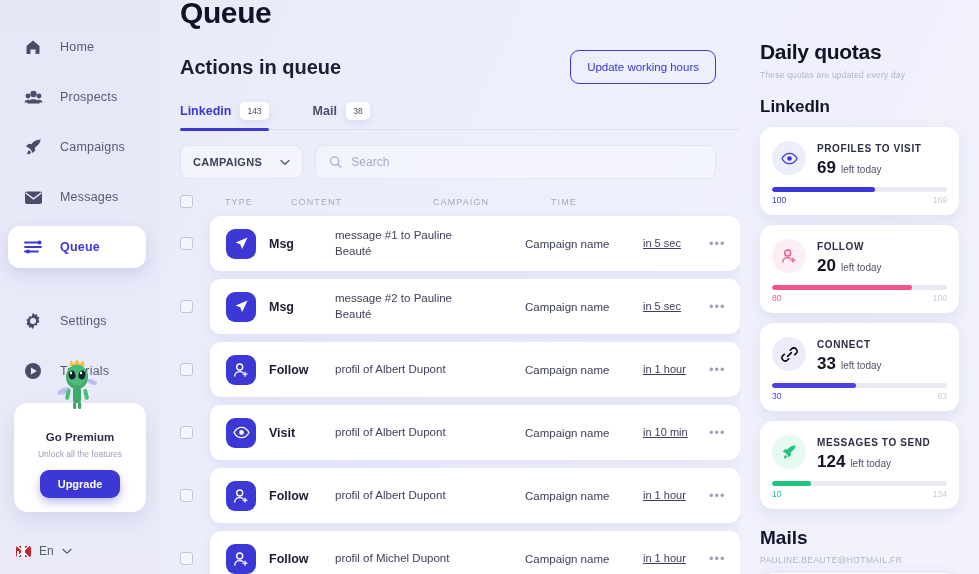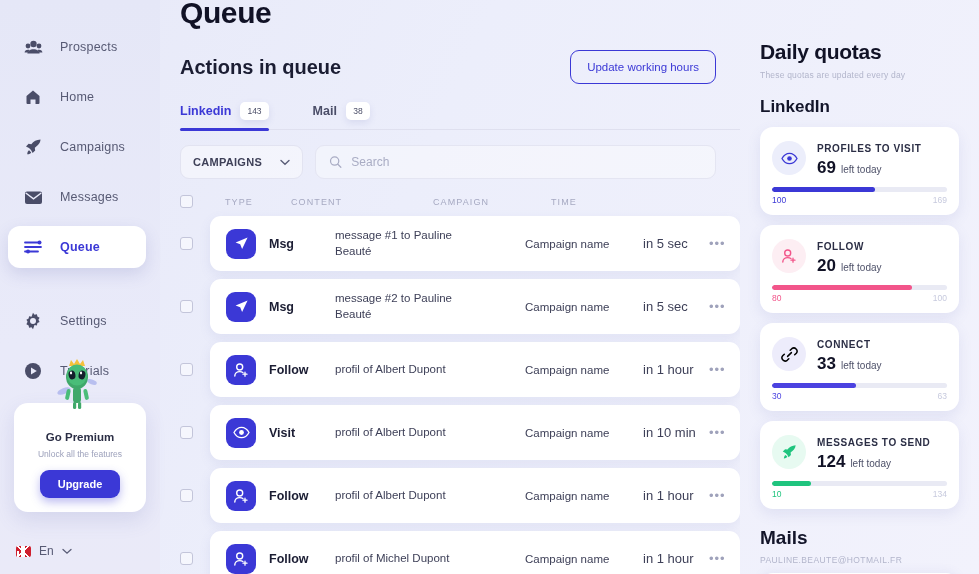--- a/index.html
+++ b/index.html
@@ -198,21 +198,21 @@
   }
   .act-ico {
     width: 30px; height: 30px; border-radius: 9px;
     background: #3b38d6;
     display: flex; align-items: center; justify-content: center;
     color: #fff; flex: 0 0 30px;
   }
   .c-type { width: 66px; margin-left: 13px; font-size: 12.5px; font-weight: bold; color: #1b1d33; }
   .c-content { width: 142px; font-size: 11.5px; color: #3e4058; line-height: 1.35; }
   .c-campaign { width: 118px; font-size: 11.5px; color: #3e4058; margin-left: 48px; }
-  .c-time { width: 66px; font-size: 13px; color: #3e4058; line-height: 1.35; }
+  .c-time { width: 66px; font-size: 11px; color: #3e4058; line-height: 1.35; text-decoration: underline; }
   .dots { margin-left: auto; color: #9fa2bb; font-size: 13px; letter-spacing: 1px; cursor: pointer; }
 
   
   .right {
     flex: 0 0 239px; width: 239px; height: 100%;
     padding: 40px 20px 0 20px;
     position: relative;
   }
   .right-title { font-size: 21px; font-weight: bold; color: #111226; letter-spacing: -.3px; }
   .right-sub { font-size: 8.5px; color: #b2b5cb; margin-top: 6px; letter-spacing: .2px; }
@@ -251,38 +251,38 @@
 </style>
 </head>
 <body>
 
 <div class="app">
 
   <aside class="sidebar">
     <div id="nav-list">
         <div class="nav-item">
           <span class="ico">
+            <svg width="18" height="18" viewBox="0 0 18 18">
+              <path d="M2.5 8 L9 2.5 L15.5 8 V15 a1 1 0 0 1-1 1H11.5v-4.5h-5V16H3.5a1 1 0 0 1-1-1Z" fill="currentColor"></path>
+            </svg>
+          </span>
+          <span class="lbl">Home</span>
+        </div>
+        <div class="nav-item">
+          <span class="ico">
             <svg width="19" height="18" viewBox="0 0 19 18">
               <circle cx="9.5" cy="6" r="3.2" fill="currentColor"></circle>
               <circle cx="4" cy="8" r="2.4" fill="currentColor"></circle>
               <circle cx="15" cy="8" r="2.4" fill="currentColor"></circle>
               <path d="M3.4 15.5c0-2.6 2.7-4.2 6.1-4.2s6.1 1.6 6.1 4.2Z" fill="currentColor"></path>
               <path d="M0.6 14.6c0-1.7 1.3-2.8 3.4-2.8 .6 0 1.1.1 1.6.2-.9.7-1.5 1.6-1.7 2.6Z" fill="currentColor"></path>
               <path d="M18.4 14.6c0-1.7-1.3-2.8-3.4-2.8-.6 0-1.1.1-1.6.2 .9.7 1.5 1.6 1.7 2.6Z" fill="currentColor"></path>
             </svg>
           </span>
           <span class="lbl">Prospects</span>
-        </div>
-        <div class="nav-item">
-          <span class="ico">
-            <svg width="18" height="18" viewBox="0 0 18 18">
-              <path d="M2.5 8 L9 2.5 L15.5 8 V15 a1 1 0 0 1-1 1H11.5v-4.5h-5V16H3.5a1 1 0 0 1-1-1Z" fill="currentColor"></path>
-            </svg>
-          </span>
-          <span class="lbl">Home</span>
         </div>
         <div class="nav-item">
           <span class="ico">
             <svg width="18" height="18" viewBox="0 0 18 18">
               <path d="M16.5 1.5c-4 .2-7 1.9-9.2 4.7L4.6 5.8 2 8.4l3 1.6 2 2 1.6 3 2.6-2.6-.4-2.7C13.6 7.5 16.3 5.5 16.5 1.5Z" fill="currentColor"></path>
               <path d="M5.1 12.3c-1 .5-1.7 1.8-1.9 4 2.2-.2 3.5-.9 4-1.9Z" fill="currentColor"></path>
             </svg>
           </span>
           <span class="lbl">Campaigns</span>
         </div>

